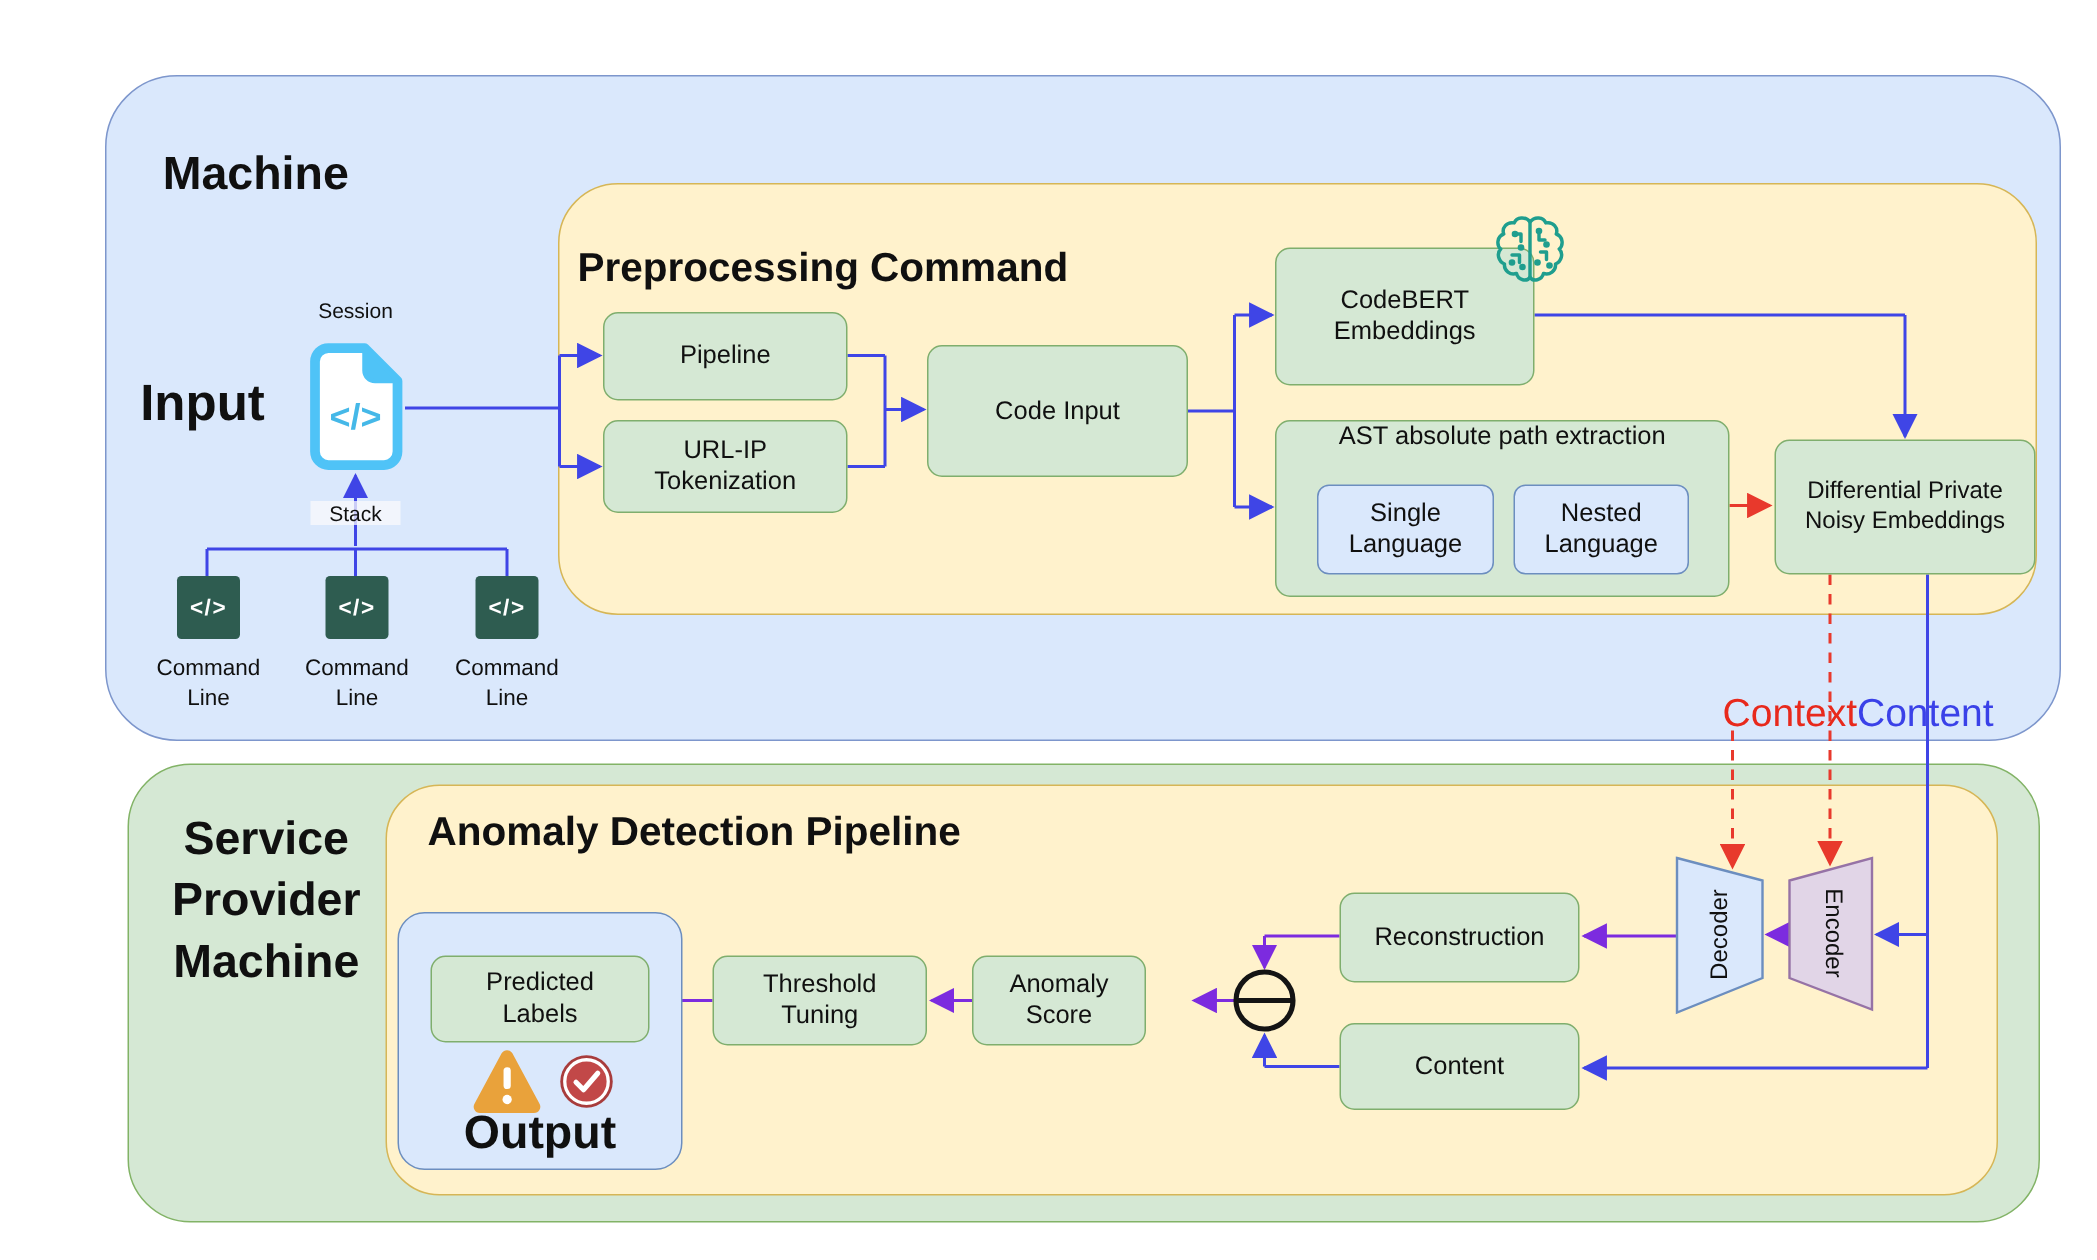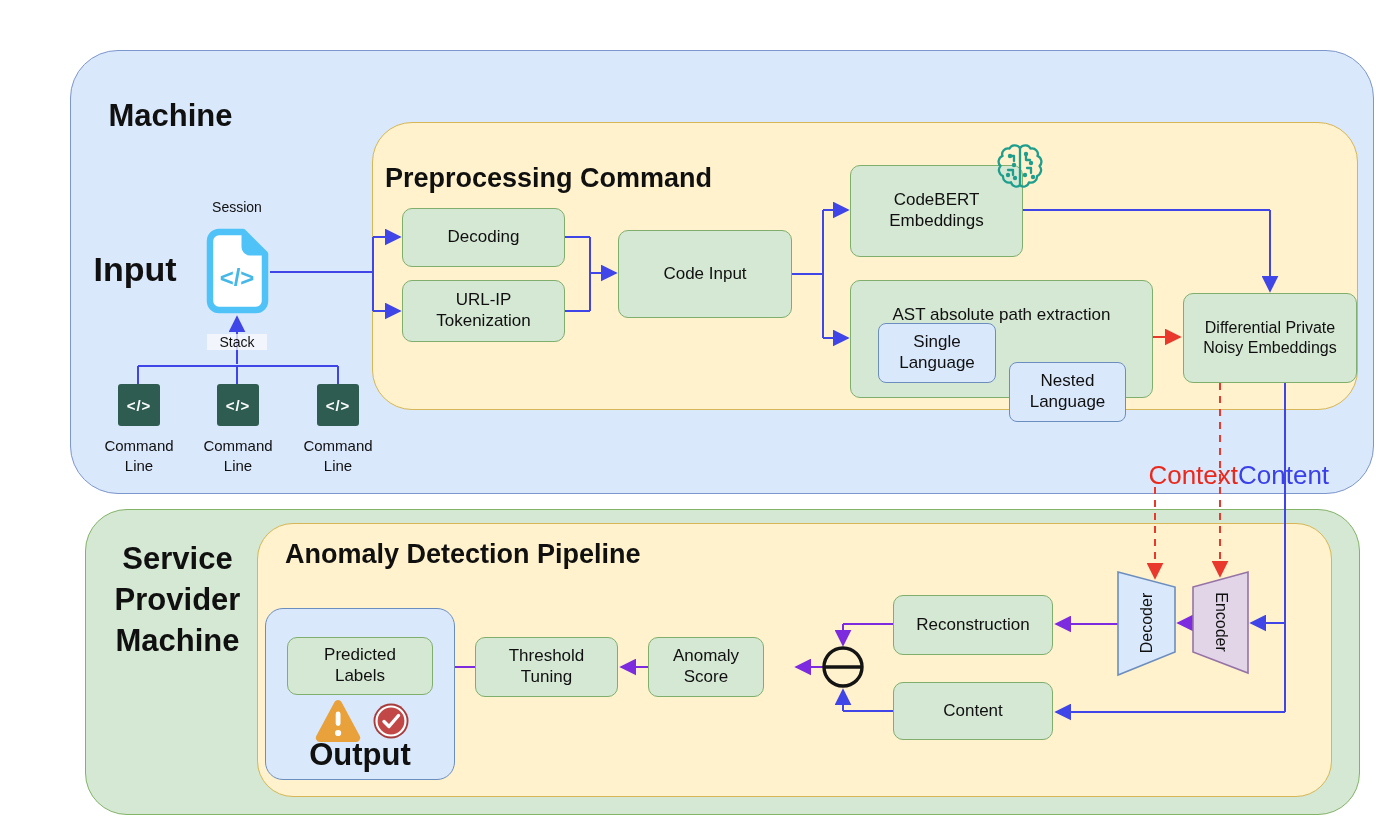--- a/index.html
+++ b/index.html
@@ -125,41 +125,41 @@
   <div class="termlabel" style="left:183px;top:436px;">
     <div>Command</div>
     <div>Line</div>
   </div>
   <div class="termlabel" style="left:283px;top:436px;">
     <div>Command</div>
     <div>Line</div>
   </div>
 
   <div class="node" style="left:402px;top:208px;width:163px;height:59px;">
-      <span>Decoding</span>
+      <span>Pipeline</span>
     </div>
   <div class="node" style="left:402px;top:280px;width:163px;height:62px;">
     <div>URL-IP</div>
     <div>Tokenization</div>
   </div>
   <div class="node" style="left:850px;top:165px;width:173px;height:92px;">
     <div>CodeBERT</div>
     <div>Embeddings</div>
   </div>
   <div class="node" style="left:618px;top:230px;width:174px;height:88px;">
       <span>Code Input</span>
     </div>
 
   <div class="node" style="left:850px;top:280px;width:303px;height:118px;justify-content:flex-start;">
-    <div style="margin-top:24px;">AST absolute path extraction</div>
+    <div style="margin-top:0;">AST absolute path extraction</div>
     <div class="node blue" style="left:27px;top:42px;width:118px;height:60px;border-radius:8px;">
       <div>Single</div>
       <div>Language</div>
     </div>
-    <div class="node blue" style="left:158px;top:42px;width:117px;height:60px;border-radius:8px;margin-top:39px;">
+    <div class="node blue" style="left:158px;top:42px;width:117px;height:60px;border-radius:8px;">
       <div>Nested</div>
       <div>Language</div>
     </div>
   </div>
 
   <div class="node" style="left:1183px;top:293px;width:174px;height:90px;font-size:16px;">
     <div>Differential Private</div>
     <div>Noisy Embeddings</div>
   </div>
 

